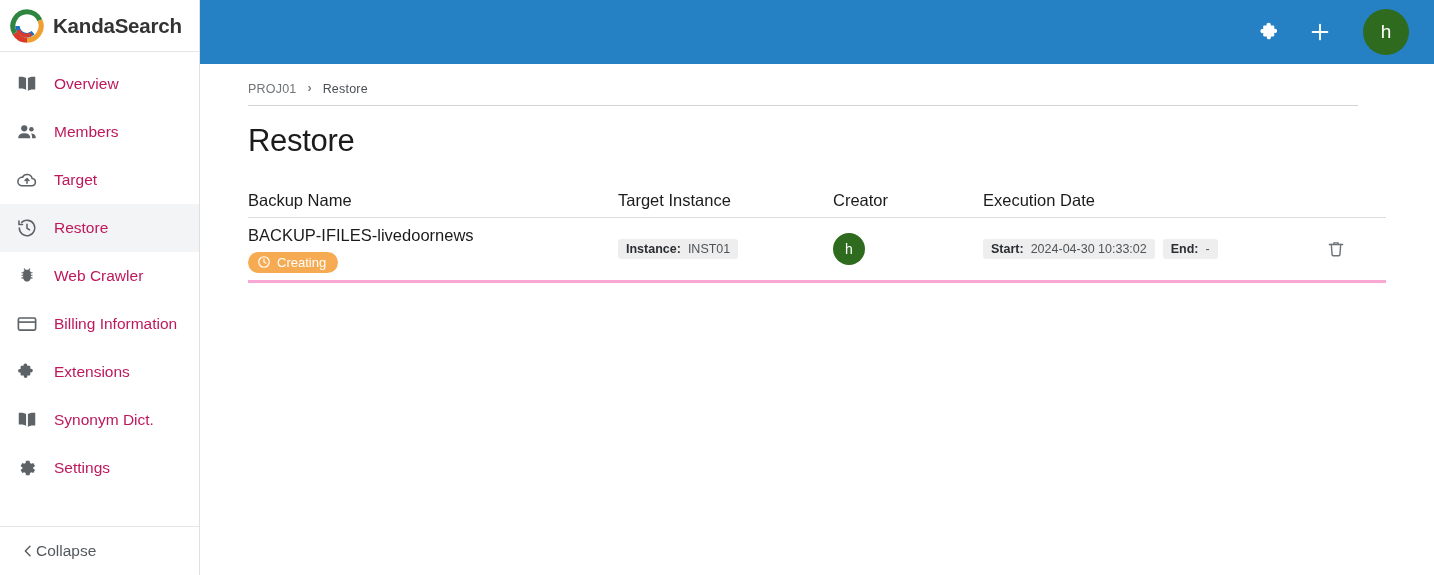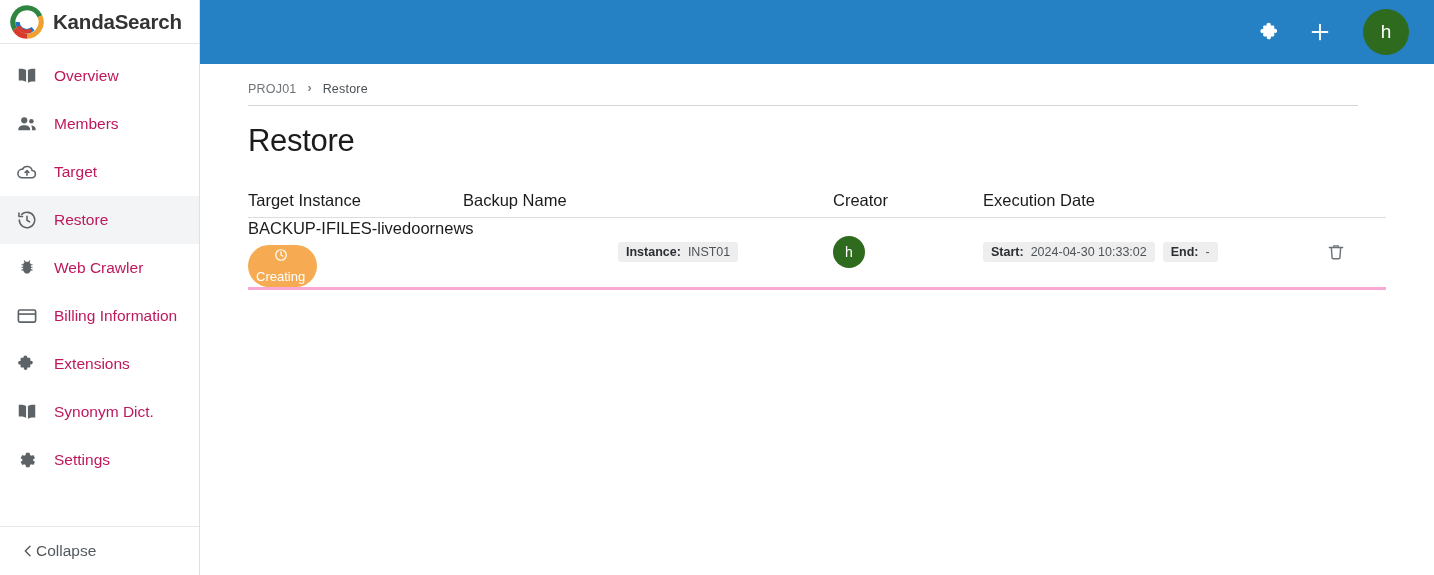--- a/index.html
+++ b/index.html
@@ -26,21 +26,21 @@
     top: 0; left: 0;
     width: 200px;
     height: 575px;
     background: #ffffff;
     border-right: 1px solid #e0e0e0;
     display: flex;
     flex-direction: column;
   }
 
   .brand {
-    height: 44px;
+    height: 52px;
     display: flex;
     align-items: center;
     padding-left: 10px;
     gap: 9px;
     border-bottom: 1px solid #e6e6e6;
     flex: 0 0 auto;
   }
   .brand-logo {
     width: 34px; height: 34px;
     flex: 0 0 auto;
@@ -217,21 +217,20 @@
   .badge {
     display: inline-flex;
     align-items: center;
     gap: 6px;
     background: #f6ab52;
     color: #ffffff;
     border-radius: 999px;
     padding: 3px 12px 3px 8px;
     font-size: 13px;
     margin-top: 6px;
-    flex-direction: column;
   }
   .badge-icon {
     width: 15px; height: 15px;
     display: flex; align-items: center; justify-content: center;
   }
 
   .pill {
     display: inline-flex;
     align-items: baseline;
     gap: 7px;
@@ -409,22 +408,22 @@
       <span class="bc-item">PROJ01</span>
       <span class="bc-sep">›</span>
       <span class="bc-item current">Restore</span>
     </div>
 
     <h1 class="page-title">Restore</h1>
 
     <div class="table">
 
       <div class="thead">
+        <div class="th col-name">Backup Name</div>
         <div class="th col-instance">Target Instance</div>
-        <div class="th col-name">Backup Name</div>
         <div class="th col-creator">Creator</div>
         <div class="th col-date">Execution Date</div>
         <div class="col-actions"></div>
       </div>
 
       <div class="tbody-row">
 
         <div class="col-name">
           <div class="backup-name">BACKUP-IFILES-livedoornews</div>
           <div class="badge">

